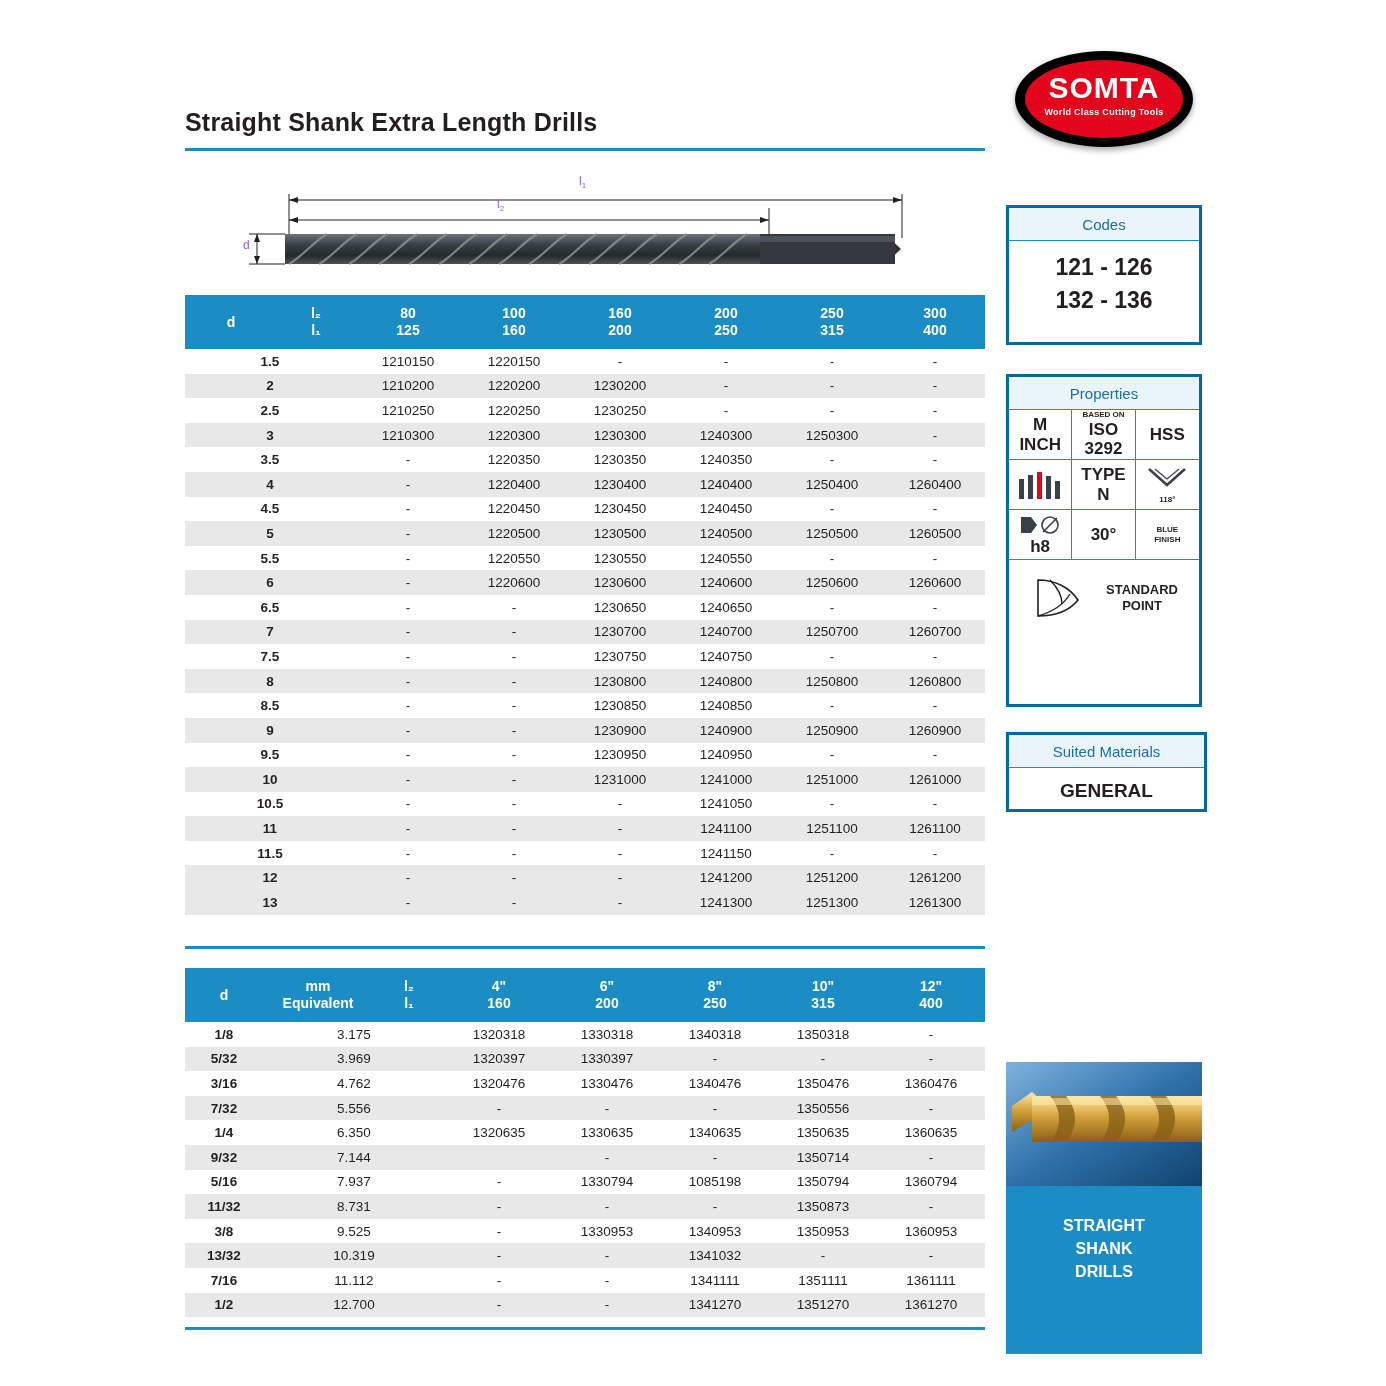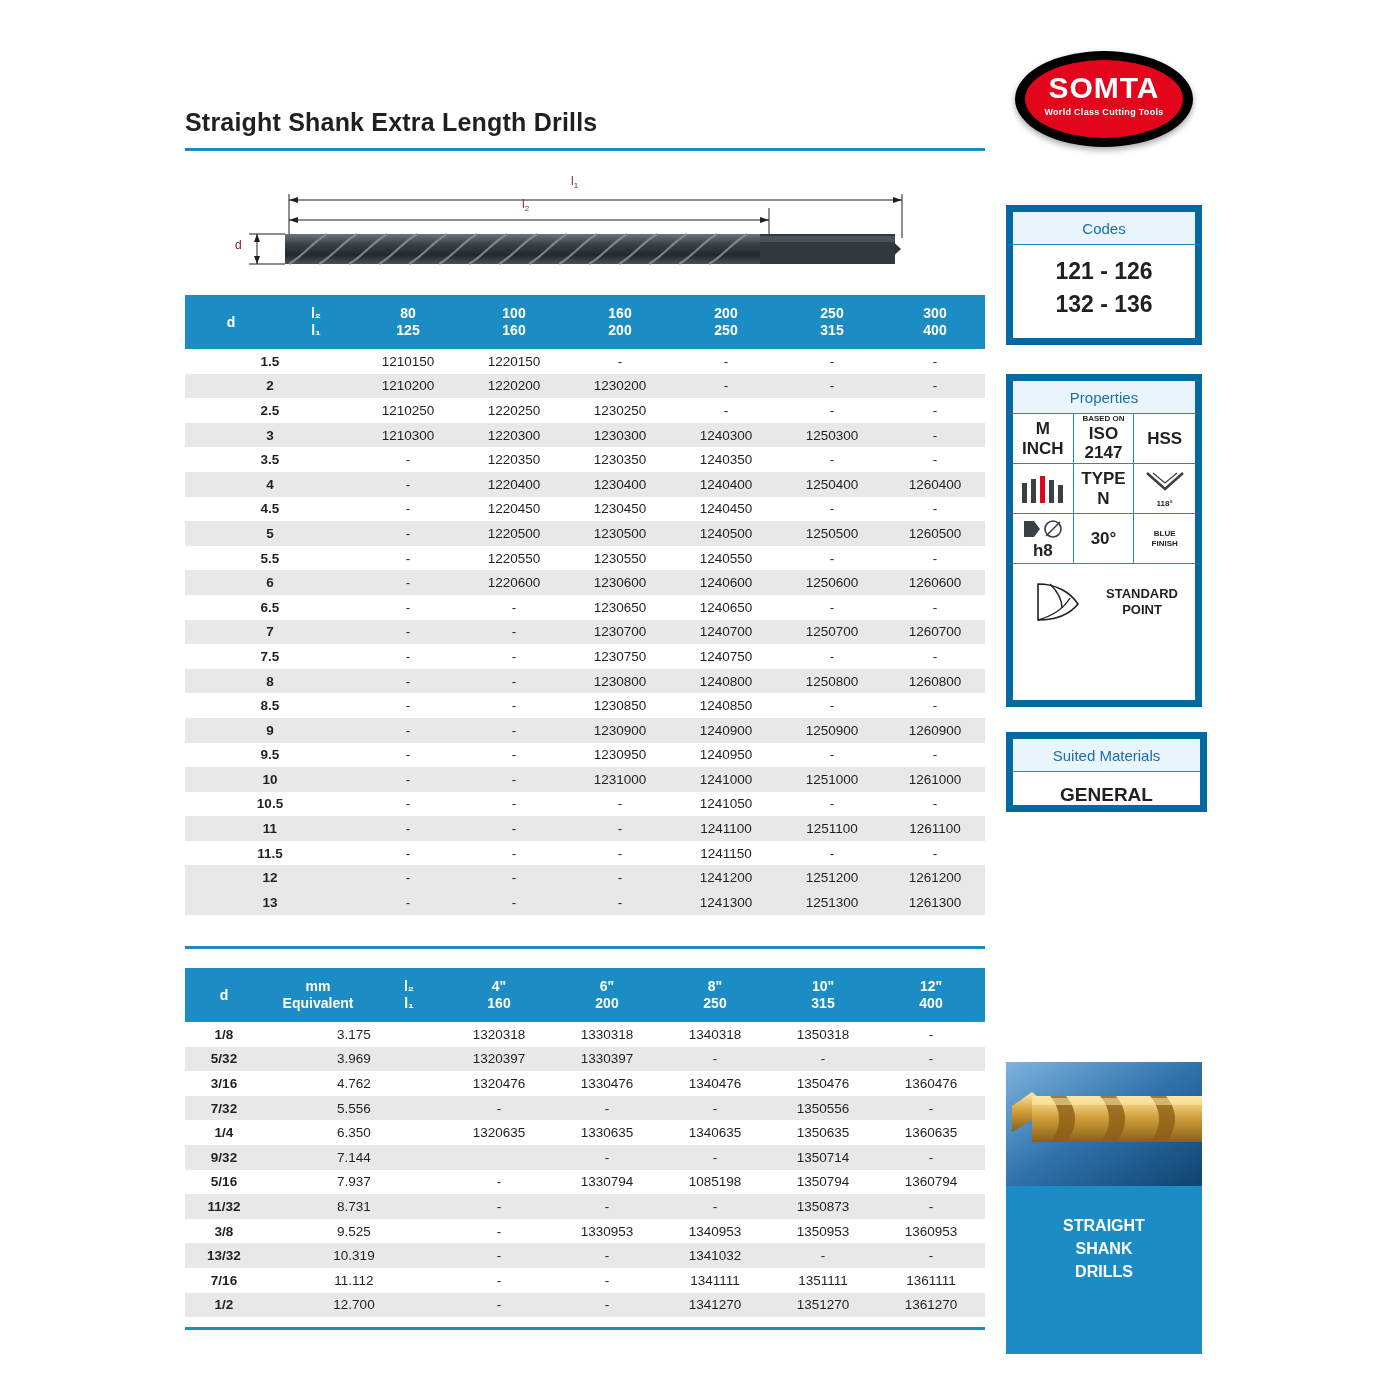--- a/index.html
+++ b/index.html
@@ -95,21 +95,22 @@
   .diagram {
     position: absolute;
     left: 185px;
     top: 172px;
     width: 800px;
     height: 108px;
   }
   .dim-label {
     position: absolute;
     font-size: 12px;
-    color: #7f1d1d;
+    color: #8b5cf6;
+    margin-left: 8px;
   }
   .dim-sub { font-size: 8px; vertical-align: sub; }
 
   
   table {
     border-collapse: collapse;
     table-layout: fixed;
   }
   .tbl {
     position: absolute;
@@ -139,21 +140,21 @@
   .tbl .hdr2 { line-height: 1.25; }
   .tbl-bottom-rule {
     position: absolute;
     height: 3px;
     background: #1b8dc4;
   }
 
   
   .panel {
     position: absolute;
-    border: 7px solid #0369a1;
+    border: 3px solid #0369a1;
     background: #ffffff;
     box-sizing: border-box;
   }
   .panel-head {
     background: #eaf4fb;
     color: #1b6ea8;
     text-align: center;
     font-size: 15px;
     padding: 8px 0 7px 0;
     border-bottom: 1px solid #1b8dc4;
@@ -300,21 +301,21 @@
         <path d="M404,92 C418,84 428,70 442,62"></path>
         <path d="M434,92 C448,84 458,70 472,62"></path>
         <path d="M464,92 C478,84 488,70 502,62"></path>
         <path d="M494,92 C508,84 518,70 532,62"></path>
         <path d="M524,92 C538,84 548,70 562,62"></path>
       </g>
       <rect x="575" y="62" width="135" height="30" fill="#32383d"></rect>
       <rect x="575" y="64" width="135" height="6" fill="#5d6469" opacity="0.6"></rect>
     </svg>
     <div class="dim-label" style="left:386px; top:2px;"><span>l</span><span class="dim-sub">1</span></div>
-    <div class="dim-label" style="left:337px; top:25px;"><span>l</span><span class="dim-sub">2</span></div>
+    <div class="dim-label" style="left:304px; top:25px;"><span>l</span><span class="dim-sub">2</span></div>
     <div class="dim-label" style="left:50px; top:66px;"><span>d</span></div>
   </div>
 
   <table class="tbl" id="metric-table" style="left:185px; top:295px; width:800px;">
     <colgroup>
       <col style="width:92px">
         <col style="width:78px">
         <col style="width:106px">
         <col style="width:106px">
         <col style="width:106px">
@@ -736,21 +737,21 @@
     <div class="panel-head">Properties</div>
     <div class="props-grid">
 
       <div class="props-cell">
         <div class="big">M</div>
         <div class="big">INCH</div>
       </div>
       <div class="props-cell">
         <div class="sm">BASED ON</div>
         <div class="big">ISO</div>
-        <div class="big">2147</div>
+        <div class="big">3292</div>
       </div>
       <div class="props-cell">
         <div class="big">HSS</div>
       </div>
 
       <div class="props-cell">
         <svg width="54" height="32" viewBox="0 0 54 32">
           <rect x="6" y="10" width="5" height="20" fill="#3a4146"></rect>
           <rect x="15" y="6" width="5" height="24" fill="#3a4146"></rect>
           <rect x="24" y="3" width="5" height="27" fill="#e2051b"></rect>

